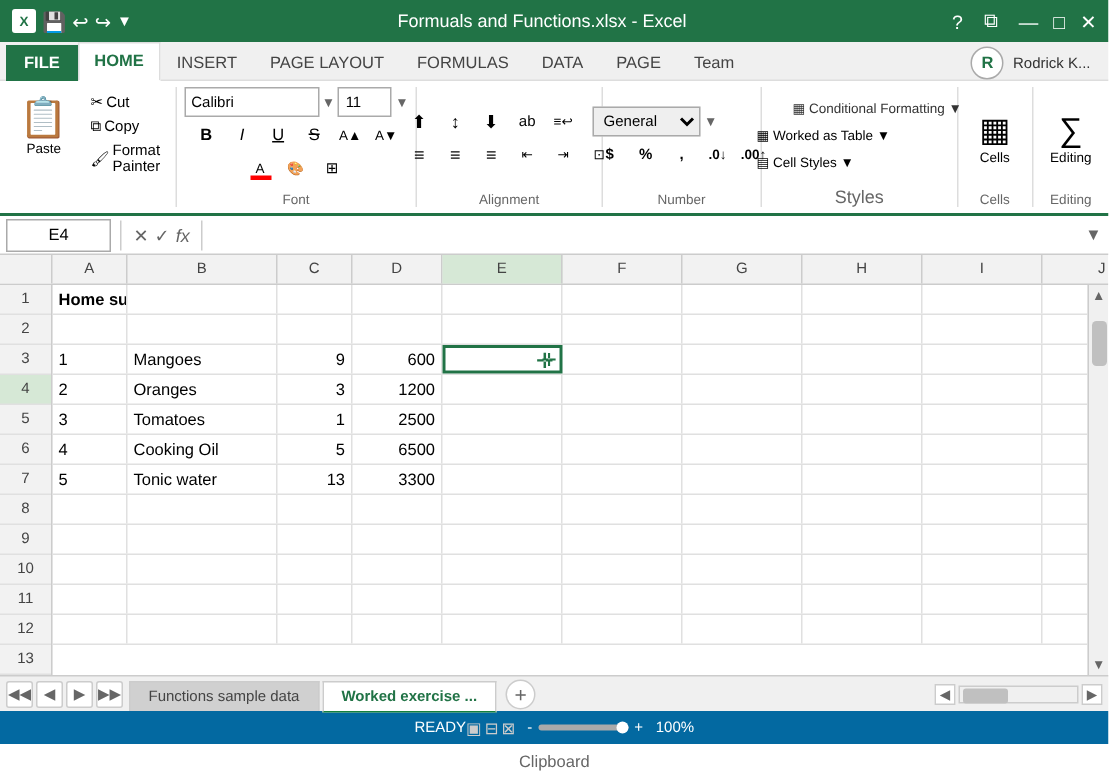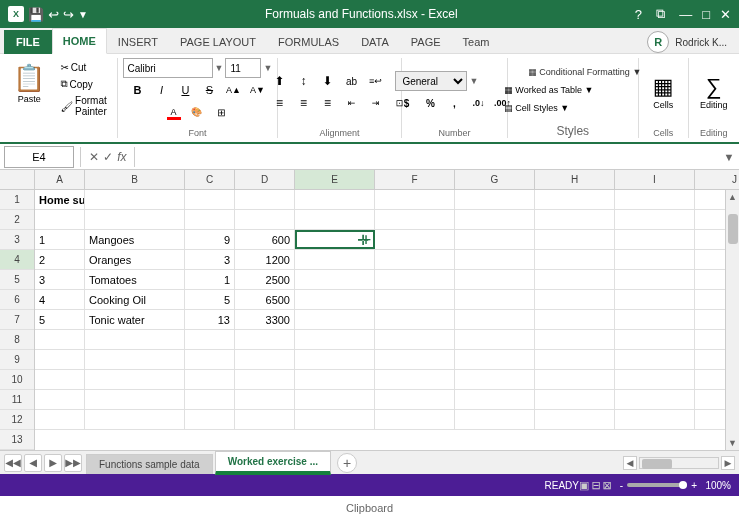--- a/index.html
+++ b/index.html
@@ -78,32 +78,32 @@
     .grid-cell.active-cell { border: 2px solid #217346; }
     .grid-cell.header-cell { font-weight: bold; }
 
     
     .v-scrollbar { width: 14px; background: #f0f0f0; border-left: 1px solid #ccc; display: flex; flex-direction: column; align-items: center; }
     .scroll-btn { width: 14px; height: 14px; display: flex; align-items: center; justify-content: center; cursor: pointer; font-size: 9px; color: #666; }
     .scroll-track { flex: 1; width: 100%; position: relative; }
     .scroll-thumb { width: 10px; height: 30px; background: #c0c0c0; border-radius: 3px; position: absolute; top: 10px; left: 2px; cursor: pointer; }
 
     
-    .status-bar { background: #4c1d95; color: #fff; height: 22px; display: flex; align-items: center; justify-content: flex-end; padding: 0 8px; font-size: 10px; }
+    .status-bar { background: #0369a1; color: #fff; height: 22px; display: flex; align-items: center; justify-content: center; padding: 0 8px; font-size: 10px; }
     .status-left { display: flex; align-items: center; gap: 8px; }
     .status-right { display: flex; align-items: center; gap: 8px; }
     .zoom-controls { display: flex; align-items: center; gap: 4px; }
 
     
     .sheet-tabs { background: #f0f0f0; border-top: 1px solid #ccc; height: 24px; display: flex; align-items: center; }
     .sheet-tab-nav { display: flex; align-items: center; padding: 0 4px; gap: 2px; }
     .sheet-nav-btn { width: 18px; height: 18px; display: flex; align-items: center; justify-content: center; cursor: pointer; font-size: 10px; color: #666; border: 1px solid #ccc; background: #fff; border-radius: 2px; }
     .sheet-tabs-list { display: flex; align-items: flex-end; height: 100%; }
     .sheet-tab { padding: 4px 12px; font-size: 10px; cursor: pointer; border: 1px solid #ccc; border-bottom: none; background: #d0d0d0; color: #444; margin-right: 2px; }
-    .sheet-tab.active { background: #fff; color: #217346; font-weight: bold; border-bottom: 4px solid #15803d; margin-bottom: -1px; }
+    .sheet-tab.active { background: #fff; color: #217346; font-weight: bold; border-bottom: 1px solid #15803d; margin-bottom: -1px; }
     .add-sheet-btn { width: 20px; height: 20px; display: flex; align-items: center; justify-content: center; cursor: pointer; font-size: 14px; color: #666; border: 1px solid #ccc; background: #fff; border-radius: 50%; margin-left: 4px; }
 
     .spreadsheet-area { display: flex; flex-direction: column; flex: 1; overflow: hidden; }
 
     .grid-wrapper { display: flex; flex: 1; overflow: hidden; }
 
     
     .cursor-cell { position: relative; }
     .cursor-cell::after {
       content: '✛';

